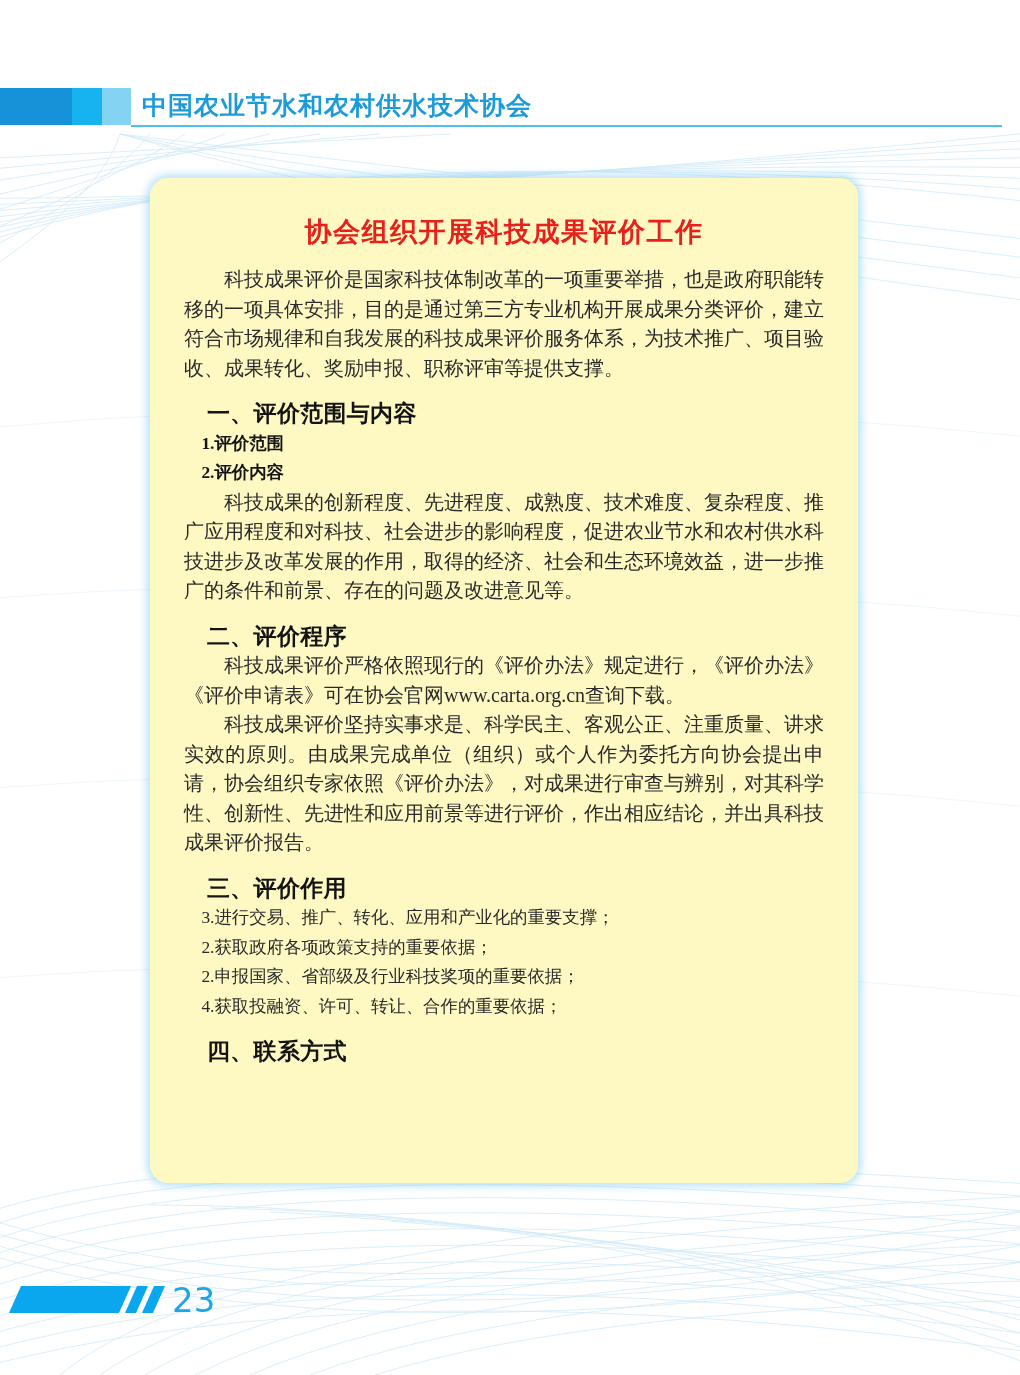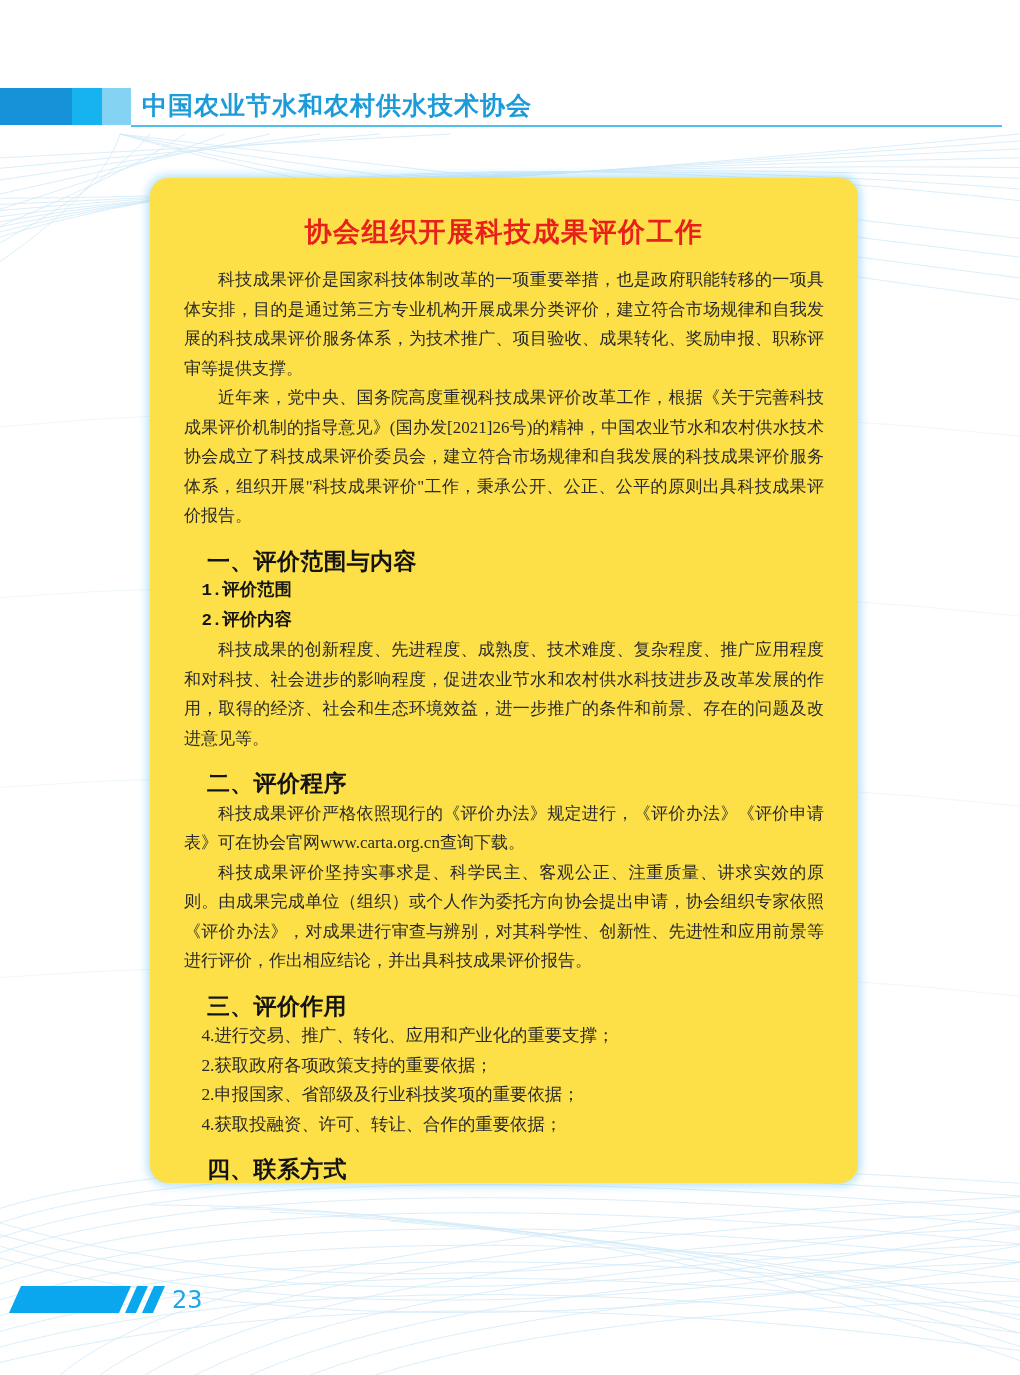--- a/index.html
+++ b/index.html
@@ -64,21 +64,21 @@
     background: #4fc0ec;
   }
 
   
   .content-card {
     position: absolute;
     left: 150px;
     top: 178px;
     width: 708px;
     height: 1005px;
-    background: #fde047;
+    background: #fef9c3;
     border-radius: 18px;
     box-shadow: 0 0 9px 3px rgba(120, 200, 245, 0.55);
     z-index: 2;
     box-sizing: border-box;
     padding: 0;
   }
   .card-inner {
     padding: 30px 34px 24px 34px;
   }
 
@@ -88,21 +88,21 @@
     font-family: "DejaVu Serif", "Liberation Serif", serif;
     font-weight: bold;
     font-size: 27px;
     letter-spacing: 1.5px;
     margin: 6px 0 16px 0;
     line-height: 1.3;
   }
 
   p.para {
     margin: 0;
-    font-size: 17px;
+    font-size: 20px;
     line-height: 29.5px;
     color: #2a2a2a;
     text-align: justify;
     text-justify: inter-ideograph;
     text-indent: 2em;
     font-family: "Liberation Serif", "DejaVu Serif", serif;
   }
 
   .sec-h1 {
     margin: 14px 0 0 0;
@@ -114,21 +114,21 @@
     font-family: "DejaVu Sans", "Liberation Sans", sans-serif;
     letter-spacing: 0.3px;
   }
   .sec-h2 {
     margin: 0;
     font-size: 17.4px;
     line-height: 29.5px;
     font-weight: bold;
     text-indent: 1em;
     color: #141414;
-    font-family: Liberation Mono, monospace;
+    font-family: Liberation Serif, serif;
   }
   .gap-before { margin-top: 16px; }
 
   ol.role-list {
     list-style: none;
     margin: 0;
     padding: 0;
   }
   ol.role-list li {
     font-size: 17.4px;
@@ -164,21 +164,21 @@
     background: #0aa7ee;
     transform: skewX(-24deg);
   }
   .foot-slash.s1 { left: 131px; }
   .foot-slash.s2 { left: 148px; }
   .page-number {
     position: absolute;
     left: 172px;
     top: -5px;
     font-family: "DejaVu Sans", "Liberation Sans", sans-serif;
-    font-size: 24px;
+    font-size: 34px;
     color: #1ba6e8;
     line-height: 38px;
   }
 </style>
 </head>
 <body>
 
 <svg id="bg-decor" viewBox="0 0 1020 1375" width="1020" height="1375" aria-hidden="true">
   <defs>
     <g id="fan-top"></g>
@@ -255,34 +255,33 @@
   <div class="hdr-title">中国农业节水和农村供水技术协会</div>
   <div class="hdr-rule"></div>
 </div>
 
 <div class="content-card">
   <div class="card-inner">
 
     <h1 class="doc-title">协会组织开展科技成果评价工作</h1>
 
     <p class="para">科技成果评价是国家科技体制改革的一项重要举措，也是政府职能转移的一项具体安排，目的是通过第三方专业机构开展成果分类评价，建立符合市场规律和自我发展的科技成果评价服务体系，为技术推广、项目验收、成果转化、奖励申报、职称评审等提供支撑。</p>
-    <p class="para">近年来，党中央、国务院高度重视科技成果评价改革工作，根据《关于完善科技成果评价机制的指导意见》(国办发[2021]26号)的精神，中国农业节水和农村供水技术协会成立了科技成果评价委员会，建立符合市场规律和自我发展的科技成果评价服务体系，组织开展"科技成果评价"工作，秉承公开、公正、公平的原则出具科技成果评价报告。</p>
 
     <h2 class="sec-h1 gap-before">一、评价范围与内容</h2>
     <h3 class="sec-h2">1.评价范围</h3>
     <h3 class="sec-h2">2.评价内容</h3>
     <p class="para">科技成果的创新程度、先进程度、成熟度、技术难度、复杂程度、推广应用程度和对科技、社会进步的影响程度，促进农业节水和农村供水科技进步及改革发展的作用，取得的经济、社会和生态环境效益，进一步推广的条件和前景、存在的问题及改进意见等。</p>
 
     <h2 class="sec-h1 gap-before">二、评价程序</h2>
     <p class="para">科技成果评价严格依照现行的《评价办法》规定进行，《评价办法》《评价申请表》可在协会官网www.carta.org.cn查询下载。</p>
     <p class="para">科技成果评价坚持实事求是、科学民主、客观公正、注重质量、讲求实效的原则。由成果完成单位（组织）或个人作为委托方向协会提出申请，协会组织专家依照《评价办法》，对成果进行审查与辨别，对其科学性、创新性、先进性和应用前景等进行评价，作出相应结论，并出具科技成果评价报告。</p>
 
     <h2 class="sec-h1 gap-before">三、评价作用</h2>
     <ol class="role-list">
-      <li>4.进行交易、推广、转化、应用和产业化的重要支撑；</li>
+      <li>3.进行交易、推广、转化、应用和产业化的重要支撑；</li>
       <li>2.获取政府各项政策支持的重要依据；</li>
       <li>2.申报国家、省部级及行业科技奖项的重要依据；</li>
       <li>4.获取投融资、许可、转让、合作的重要依据；</li>
     </ol>
 
     <h2 class="sec-h1 gap-before">四、联系方式</h2>
 
   </div>
 </div>
 

